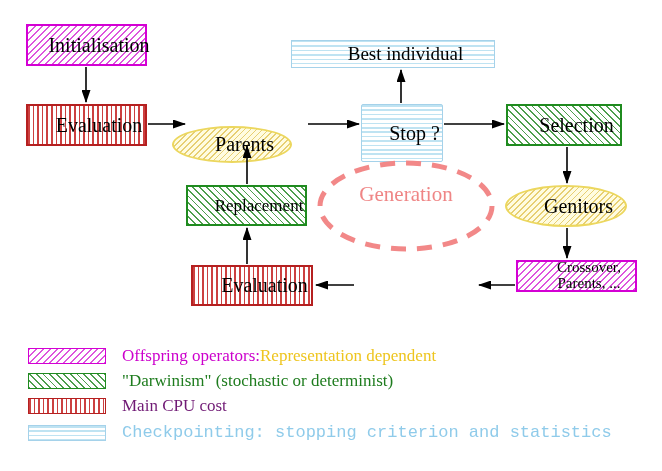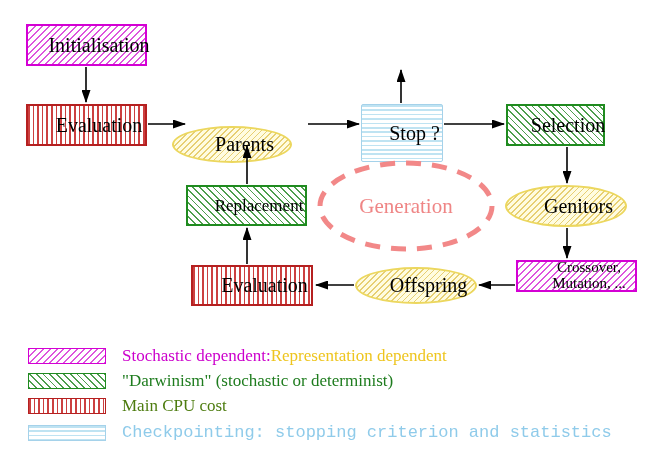--- a/index.html
+++ b/index.html
@@ -42,67 +42,70 @@
     background-image:repeating-linear-gradient(135deg,#e7cf72 0 1.2px,rgba(0,0,0,0) 1.2px 4.2px);
   }
   .ellipse{border-radius:50%;}
 
   
   .n-init{left:26px;top:24px;width:121px;height:42px;font-size:20px;}
   .n-eval-top{left:26px;top:104px;width:121px;height:42px;font-size:20px;}
   .n-parents{left:172px;top:107px;width:120px;height:37px;font-size:20px;margin-top:19px;}
   .n-best{left:291px;top:40px;width:204px;height:28px;font-size:19px;}
   .n-stop{left:361px;top:104px;width:82px;height:58px;font-size:20px;border-radius:2px;}
-  .n-selection{left:506px;top:104px;width:99px;height:42px;font-size:20px;}
+  .n-selection{left:506px;top:104px;width:116px;height:42px;font-size:20px;}
   .n-replacement{left:186px;top:185px;width:121px;height:41px;font-size:17px;}
   .n-genitors{left:505px;top:185px;width:122px;height:42px;font-size:20px;}
   .n-eval-bot{left:191px;top:265px;width:122px;height:41px;font-size:20px;}
   .n-offspring{left:355px;top:267px;width:122px;height:37px;font-size:20px;}
   .n-crossover{left:516px;top:260px;width:121px;height:32px;font-size:15px;flex-direction:column;}
   .n-generation-label{
-    position:absolute;left:320px;top:192px;width:172px;height:28px;
+    position:absolute;left:320px;top:180px;width:172px;height:28px;
     display:flex;align-items:center;justify-content:center;
     color:#ef8585;font-size:21px;
   }
 
   #wires{position:absolute;left:0;top:0;pointer-events:none;}
 
   
   .legend-row{position:absolute;left:28px;height:17px;}
   .legend-swatch{
     position:absolute;left:0;top:0;width:78px;height:16px;box-sizing:border-box;
   }
   .legend-swatch.hatch-magenta,.legend-swatch.hatch-green,
   .legend-swatch.stripes-red{border-width:1.5px;}
   .legend-text{
     position:absolute;left:94px;top:-2px;white-space:nowrap;font-size:17px;
   }
   .lg-magenta{color:#cc00cc;}
   .lg-yellow{color:#eec51e;margin-left:0;}
   .lg-green{color:#1e7c1e;}
-  .lg-red{color:#4d7c0f;}
+  .lg-red{color:#701a75;}
   .lg-cyan{color:#8fcbea;font-family:Liberation Mono, monospace;}
 </style>
 </head>
 <body>
 
 <div id="canvas">
 
   <div class="node hatch-magenta n-init">
     <span>Initialisation</span>
   </div>
 
   <div class="node stripes-red n-eval-top">
     <span>Evaluation</span>
   </div>
 
   <div class="node hatch-yellow ellipse n-parents">
     <span>Parents</span>
   </div>
 
+  <div class="node stripes-cyan n-best">
+    <span>Best individual</span>
+  </div>
 
   <div class="node stripes-cyan n-stop">
     <span>Stop ?</span>
   </div>
 
   <div class="node hatch-green n-selection">
     <span>Selection</span>
   </div>
 
   <div class="node hatch-yellow ellipse n-genitors">
@@ -110,27 +113,24 @@
   </div>
 
   <div class="node hatch-green n-replacement">
     <span>Replacement</span>
   </div>
 
   <div class="node stripes-red n-eval-bot">
     <span>Evaluation</span>
   </div>
 
-  <div class="node hatch-yellow ellipse n-offspring">
-    <span>Offspring</span>
-  </div>
 
   <div class="node hatch-magenta n-crossover">
     <span>Crossover,</span>
-    <span>Mutation, ...</span>
+    <span>Parents, ...</span>
   </div>
 
   <div class="n-generation-label">Generation</div>
 
   <svg id="wires" width="662" height="471" viewBox="0 0 662 471">
     <defs>
       <marker id="ah" markerWidth="13" markerHeight="9" refX="12" refY="4.5" orient="auto" markerUnits="userSpaceOnUse">
         <path d="M0,0 L13,4.5 L0,9 z" fill="#000"></path>
       </marker>
     </defs>
@@ -146,21 +146,21 @@
       <line x1="515" y1="285" x2="479" y2="285" marker-end="url(#ah)"></line>
       <line x1="354" y1="285" x2="316" y2="285" marker-end="url(#ah)"></line>
       <line x1="247" y1="264" x2="247" y2="228" marker-end="url(#ah)"></line>
       <line x1="247" y1="184" x2="247" y2="146" marker-end="url(#ah)"></line>
     </g>
   </svg>
 
   <div class="legend-row" style="top:348px;">
     <div class="legend-swatch hatch-magenta"></div>
     <div class="legend-text">
-      <span class="lg-magenta">Stochastic dependent:</span><span class="lg-yellow">Representation dependent</span>
+      <span class="lg-magenta">Offspring operators:</span><span class="lg-yellow">Representation dependent</span>
     </div>
   </div>
 
   <div class="legend-row" style="top:373px;">
     <div class="legend-swatch hatch-green"></div>
     <div class="legend-text lg-green">"Darwinism" (stochastic or determinist)</div>
   </div>
 
   <div class="legend-row" style="top:398px;">
     <div class="legend-swatch stripes-red"></div>

